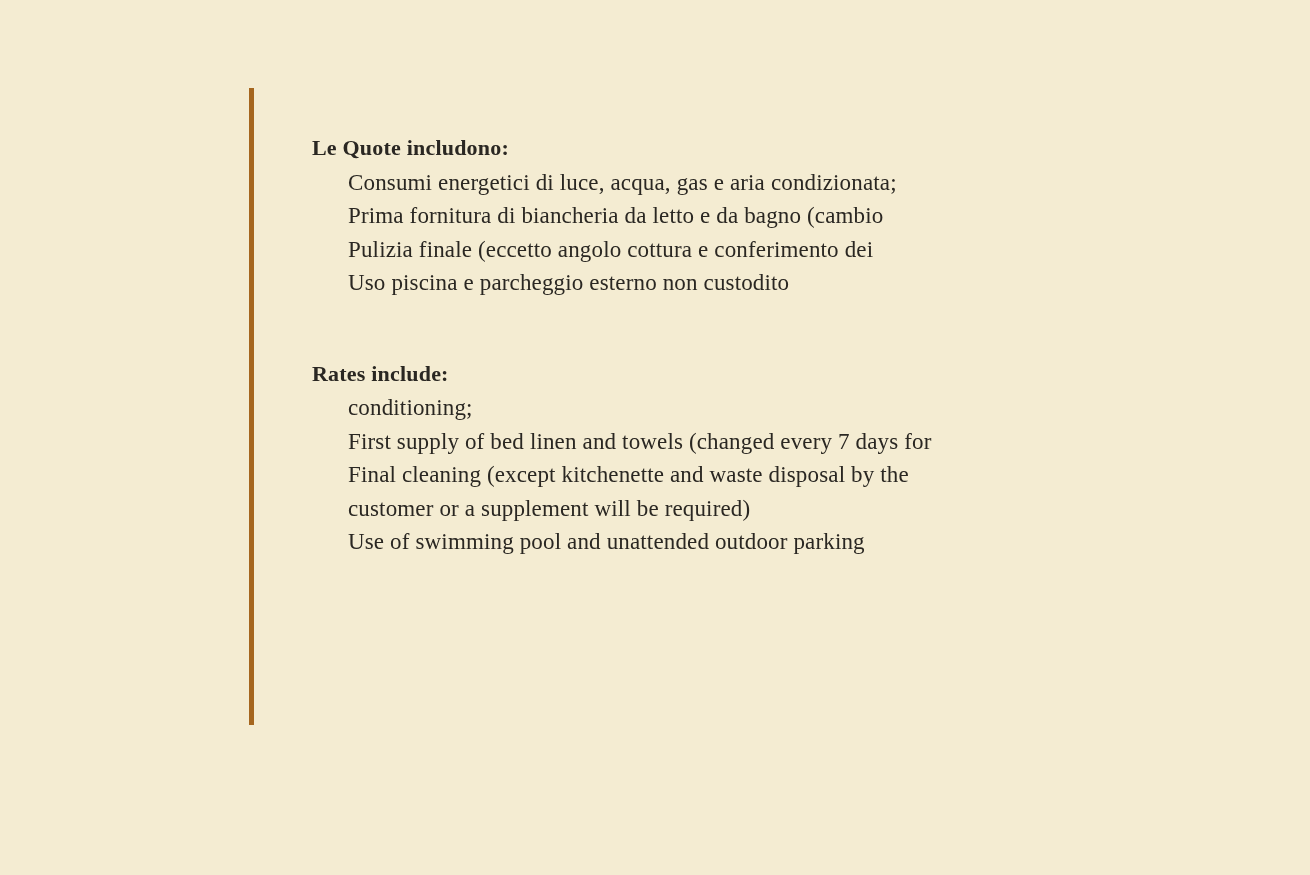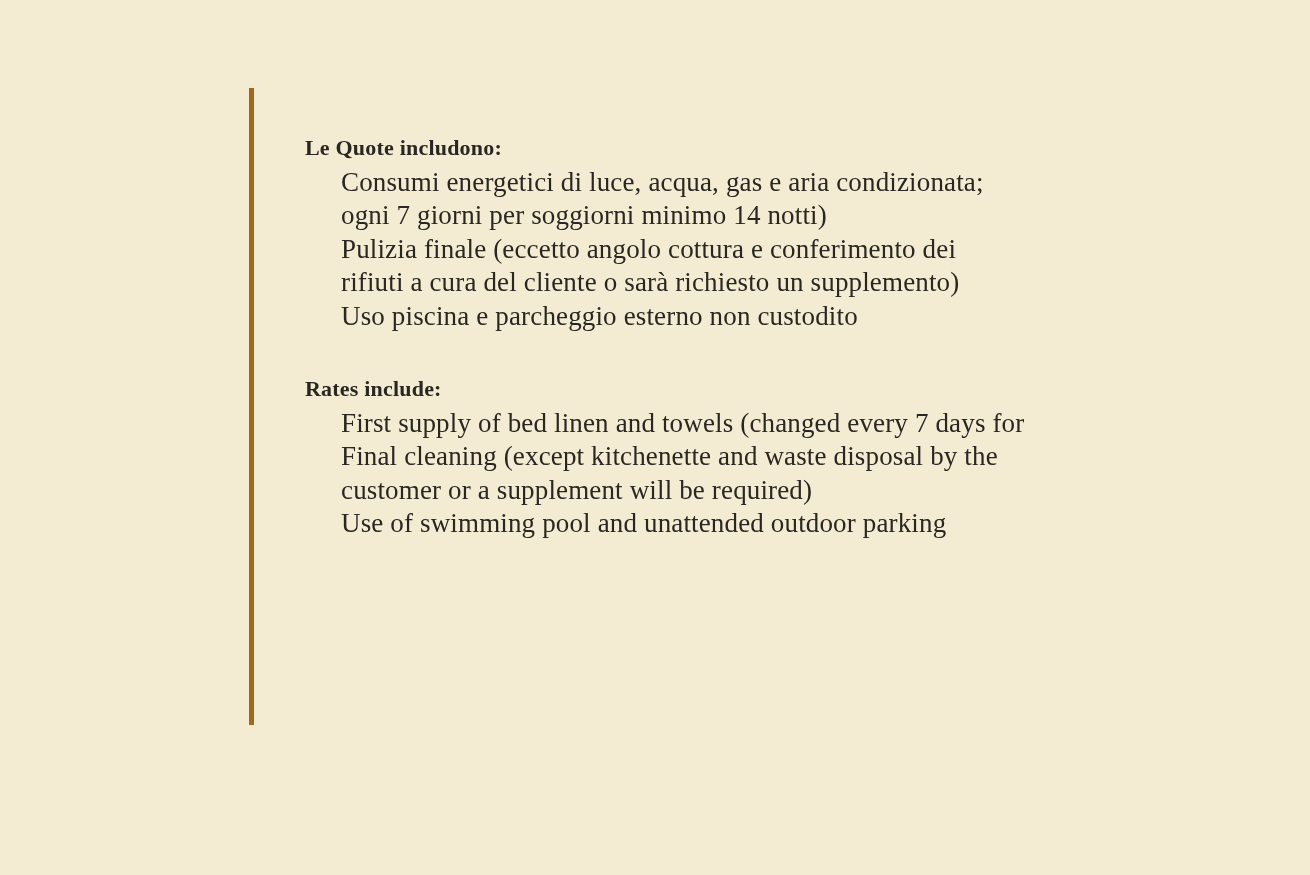--- a/index.html
+++ b/index.html
@@ -15,21 +15,21 @@
   .accent-bar {
     position: absolute;
     left: 249px;
     top: 88px;
     width: 5px;
     height: 637px;
     background: var(--accent-bar-color, #A5661E);
   }
   .content {
     position: absolute;
-    left: 305px;
+    left: 312px;
     top: 131px;
     width: 780px;
   }
   .section-heading {
     margin: 0;
     font-size: 22px;
     font-weight: 700;
     line-height: 33.5px;
     letter-spacing: 0.2px;
   }
@@ -47,26 +47,26 @@
   }
   .dot {
     width: 6px;
     height: 6px;
     border-radius: 50%;
     background: var(--text-color, #2A2722);
     margin-top: 14px;
   }
   .lines { flex: 1 1 auto; }
   .line {
-    font-size: 27px;
+    font-size: 23px;
     line-height: 33.5px;
     letter-spacing: 0.15px;
     white-space: nowrap;
   }
-  .section + .section { margin-top: 39px; }
+  .section + .section { margin-top: 57px; }
 </style>
 </head>
 <body>
 
 <div class="page">
   <div class="accent-bar"></div>
 
   <div class="content">
 
     <div class="section">
@@ -74,45 +74,45 @@
       <ul class="bullets">
         <li class="item">
           <span class="dot-col"><span class="dot"></span></span>
           <span class="lines">
             <div class="line">Consumi energetici di luce, acqua, gas e aria condizionata;</div>
           </span>
         </li>
         <li class="item">
           <span class="dot-col"><span class="dot"></span></span>
           <span class="lines">
-            <div class="line">ogni 7 giorni per soggiorni minimo 14 notti)</div>
+            <div class="line">Prima fornitura di biancheria da letto e da bagno (cambio</div>
           </span>
         </li>
         <li class="item">
           <span class="dot-col"><span class="dot"></span></span>
           <span class="lines">
             <div class="line">Pulizia finale (eccetto angolo cottura e conferimento dei</div>
-            <div class="line">rifiuti a cura del cliente o sarà richiesto un supplemento)</div>
           </span>
         </li>
         <li class="item">
           <span class="dot-col"><span class="dot"></span></span>
           <span class="lines">
             <div class="line">Uso piscina e parcheggio esterno non custodito</div>
           </span>
         </li>
       </ul>
     </div>
 
     <div class="section">
       <h2 class="section-heading">Rates include:</h2>
       <ul class="bullets">
         <li class="item">
           <span class="dot-col"><span class="dot"></span></span>
           <span class="lines">
+            <div class="line">conditioning;</div>
           </span>
         </li>
         <li class="item">
           <span class="dot-col"><span class="dot"></span></span>
           <span class="lines">
             <div class="line">First supply of bed linen and towels (changed every 7 days for</div>
           </span>
         </li>
         <li class="item">
           <span class="dot-col"><span class="dot"></span></span>

